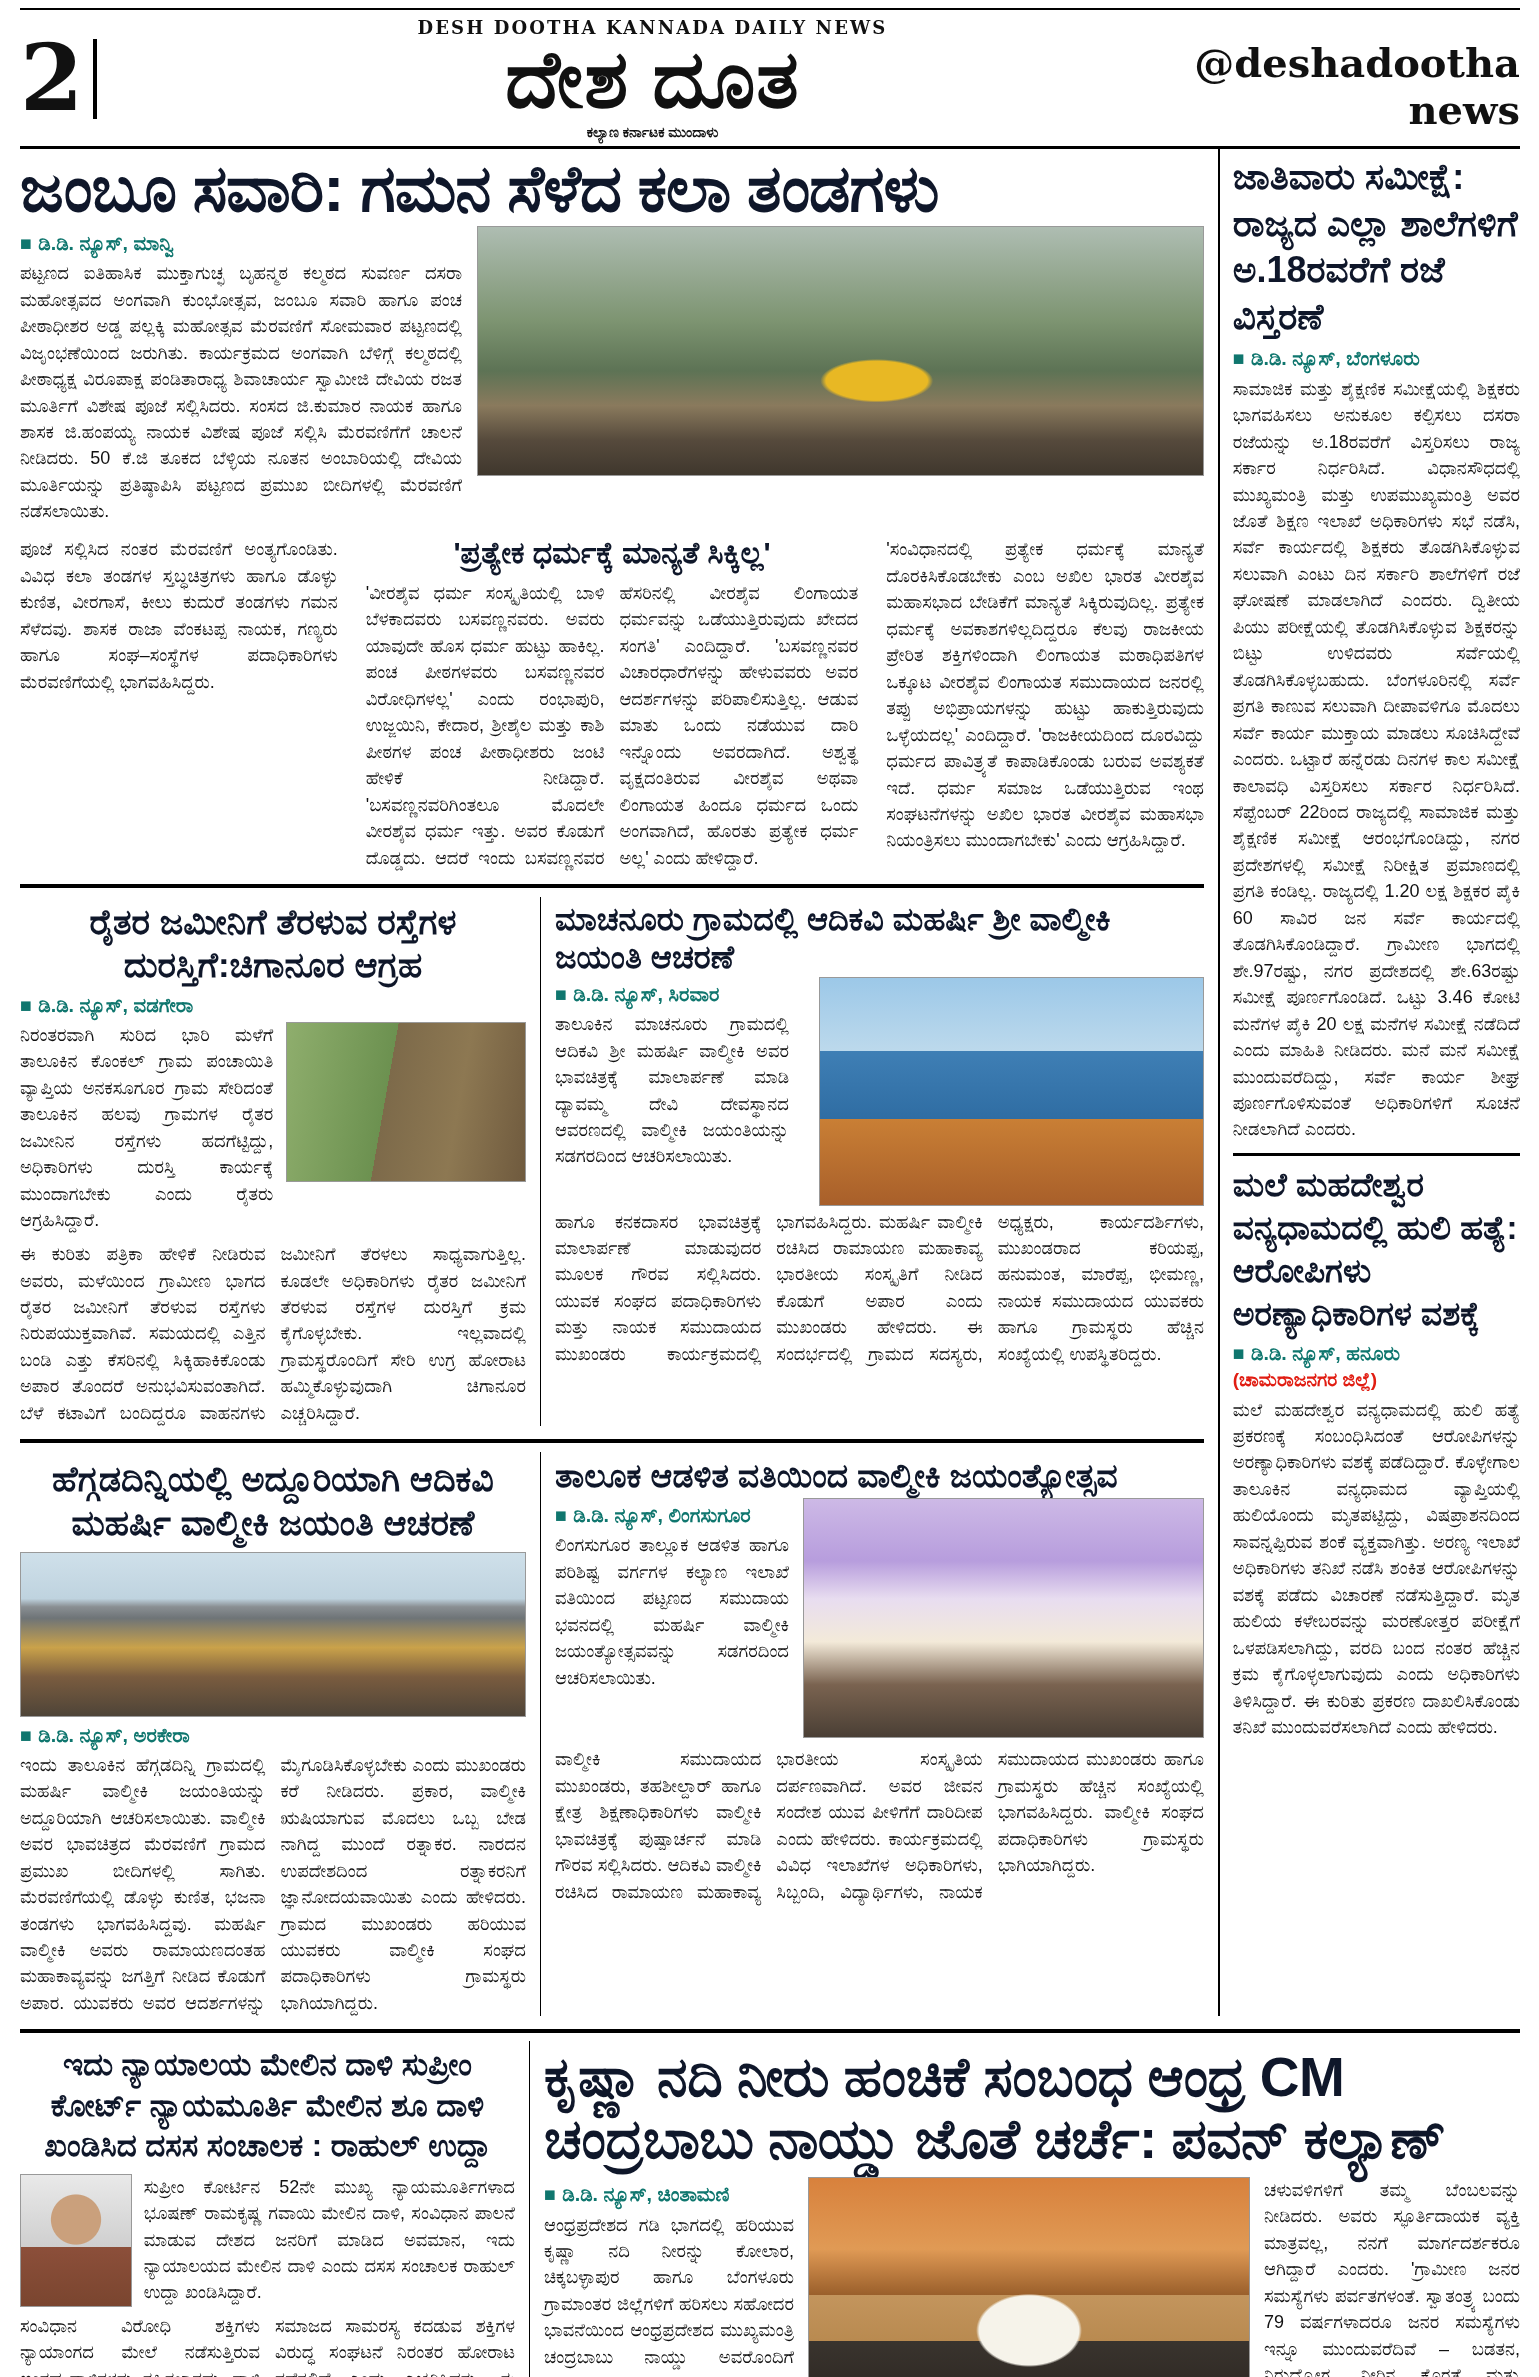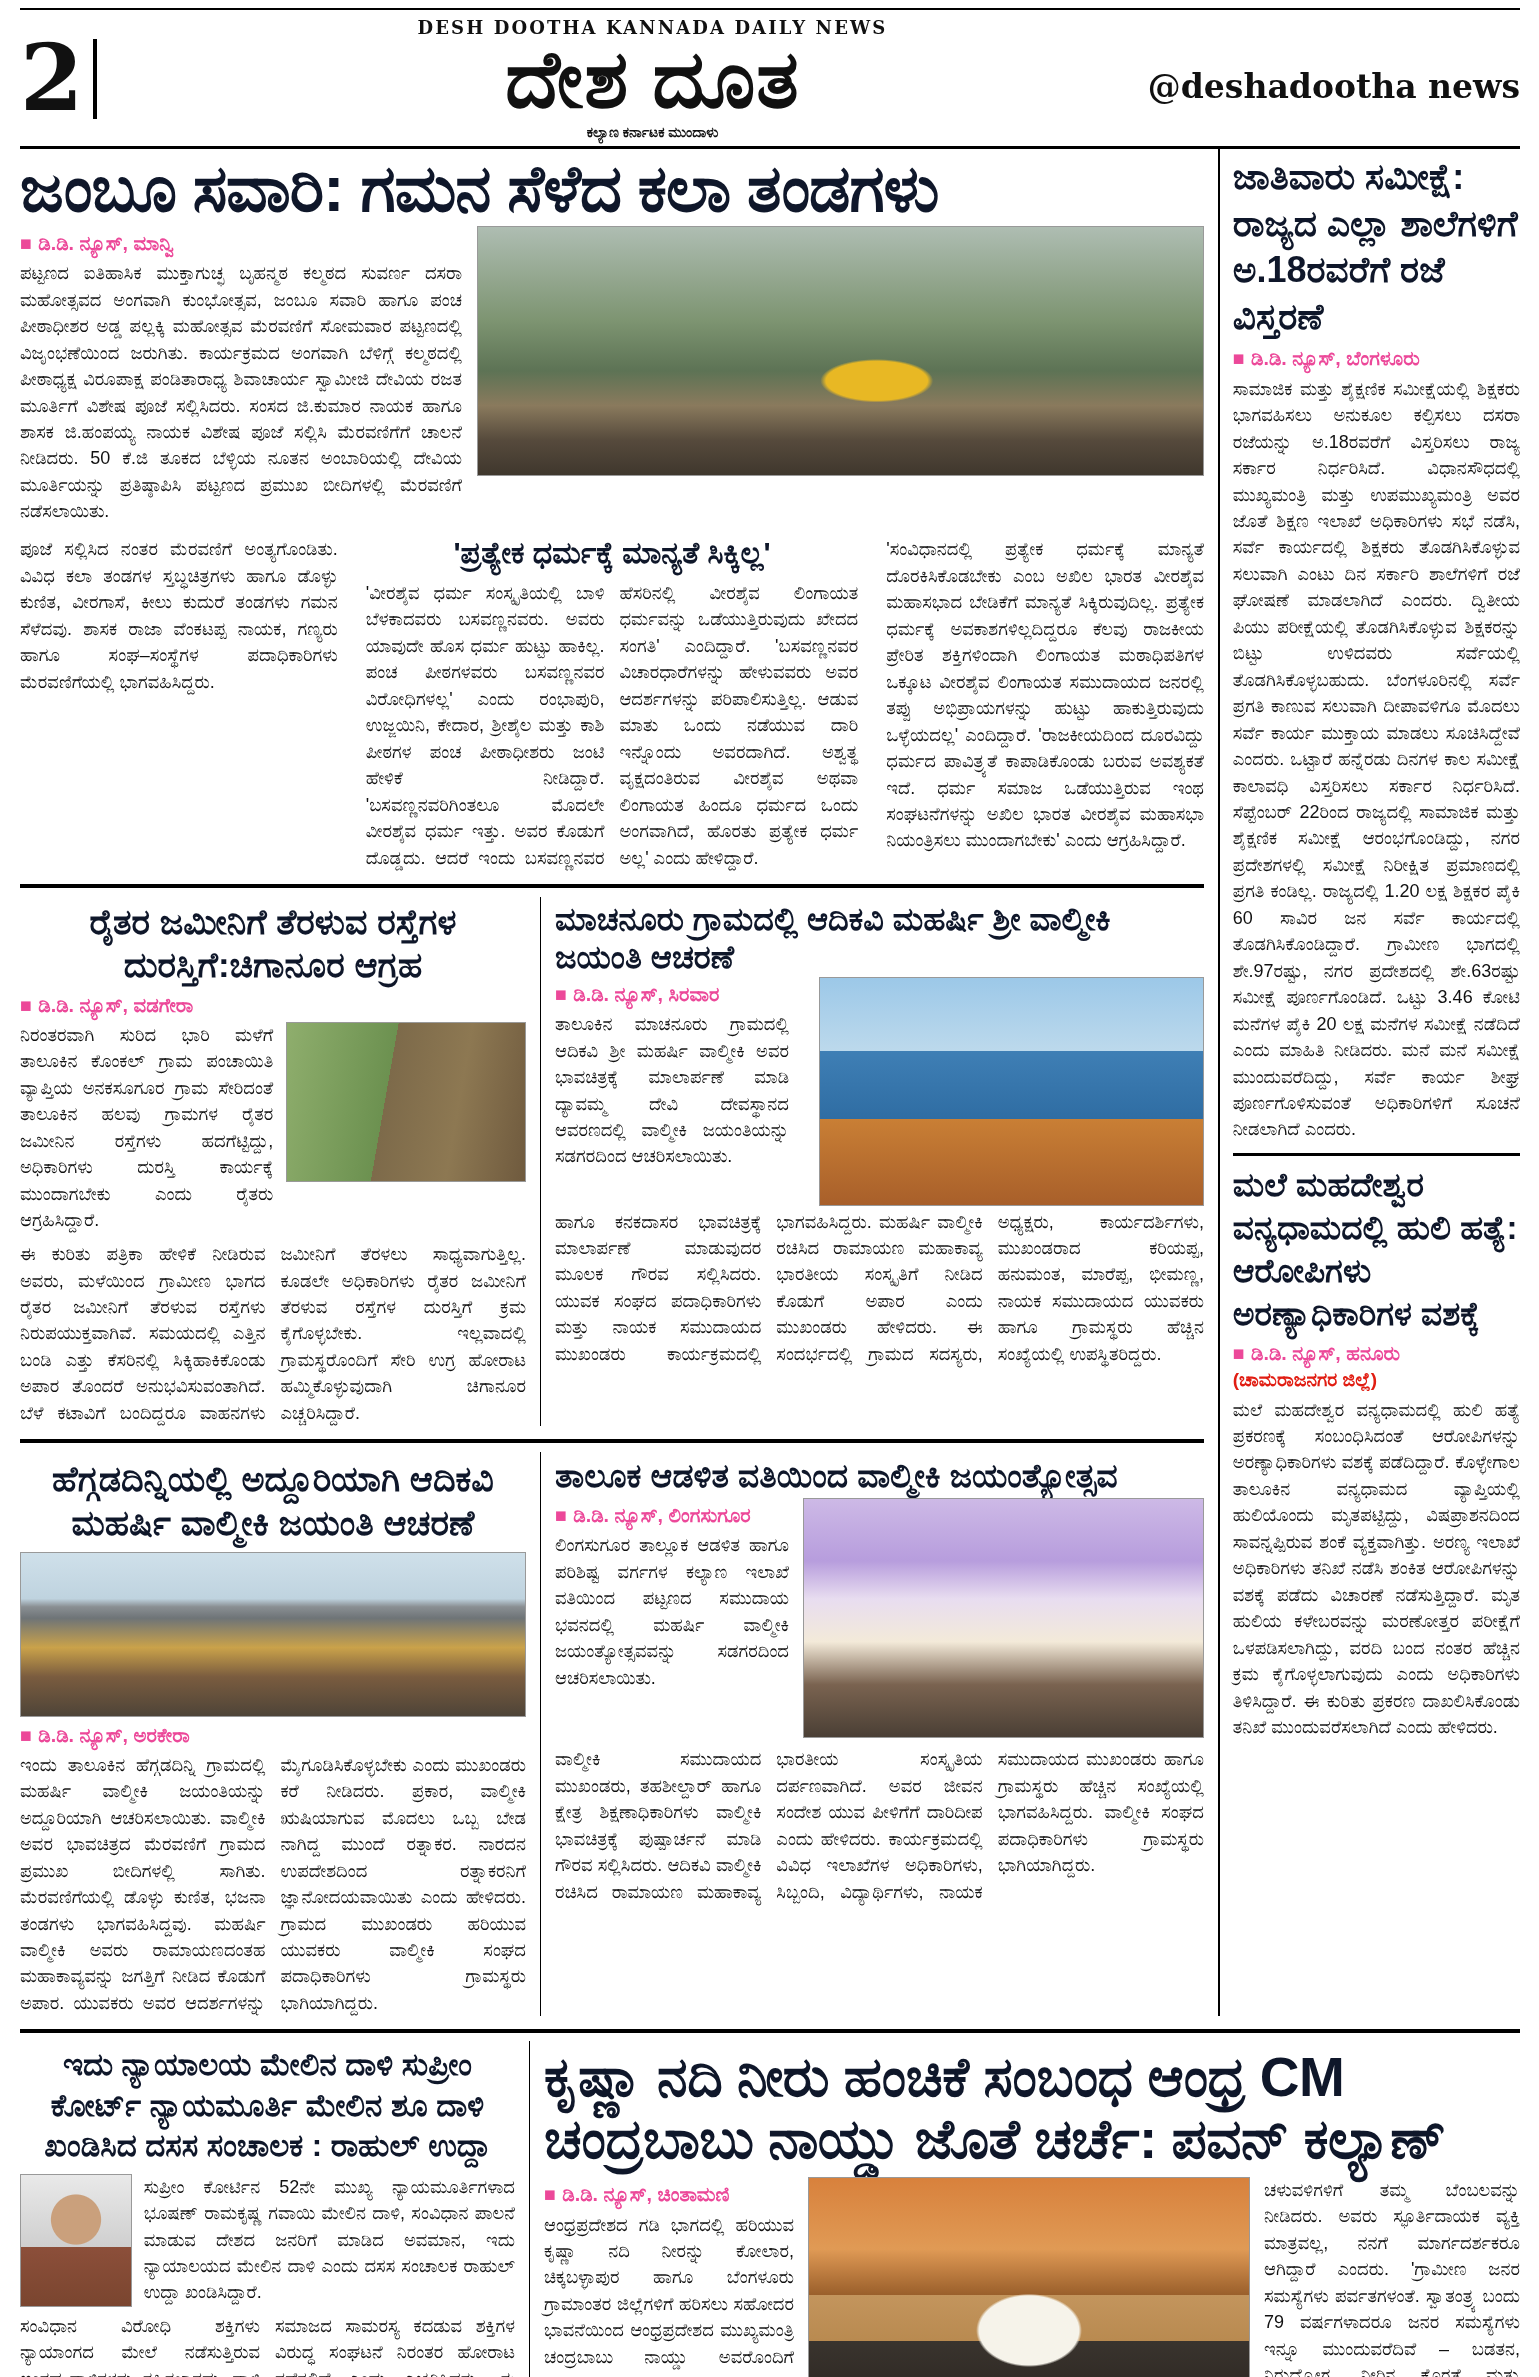--- a/index.html
+++ b/index.html
@@ -12,25 +12,25 @@
   .hdr { display:grid; grid-template-columns:170px 1fr 405px; align-items:center; padding:7.5px 0 5.3px; }
   .pagenum-wrap { display:flex; align-items:center; gap:9.6px; }
   .pagenum { font-family:"DejaVu Serif", serif; font-size:91px; font-weight:bold; line-height:.9; }
   .pagenum-bar { width:3.7px; height:80px; background:#000; }
   .masthead { text-align:center; }
   .mast-top { font-family:"DejaVu Serif", serif; font-weight:bold; font-size:18px; letter-spacing:2.1px; }
   .mast-main { font-size:80px; font-weight:900; line-height:1.05; letter-spacing:1.1px; }
   .mast-tag { font-size:14px; font-weight:bold; margin-top:2.1px; }
   .hdr-right { text-align:right; }
   .hdr-date { font-size:32px; font-weight:bold; }
-  .hdr-handle { font-family:"DejaVu Serif", serif; font-size:33px; font-weight:bold; margin-top:14px; }
+  .hdr-handle { font-family:"DejaVu Serif", serif; font-size:40px; font-weight:bold; margin-top:14px; }
   .hdr-rule { height:2.1px; background:#000; }
 
   
-  .byline { color:#ec4899; font-weight:bold; font-size:19.7px; margin:6.4px 0 5.3px; }
+  .byline { color:#0f766e; font-weight:bold; font-size:19.7px; margin:6.4px 0 5.3px; }
   .byline .sq { display:inline-block; margin-right:6.4px; }
   .byline-note { color:#e11d12; font-weight:bold; font-size:19px; margin:-1.1px 0 5.3px; }
   .bodytxt { font-size:18px; line-height:1.47; text-align:justify; }
   .photo { width:100%; border:0.5px solid #999; }
   h1,h2,h3 { color:#0f172a; }
 
   
   .top-zone { display:grid; grid-template-columns:1fr 302px; column-gap:14px; }
   .rail { border-left:2.1px solid #000; padding-left:12.8px; }
 

